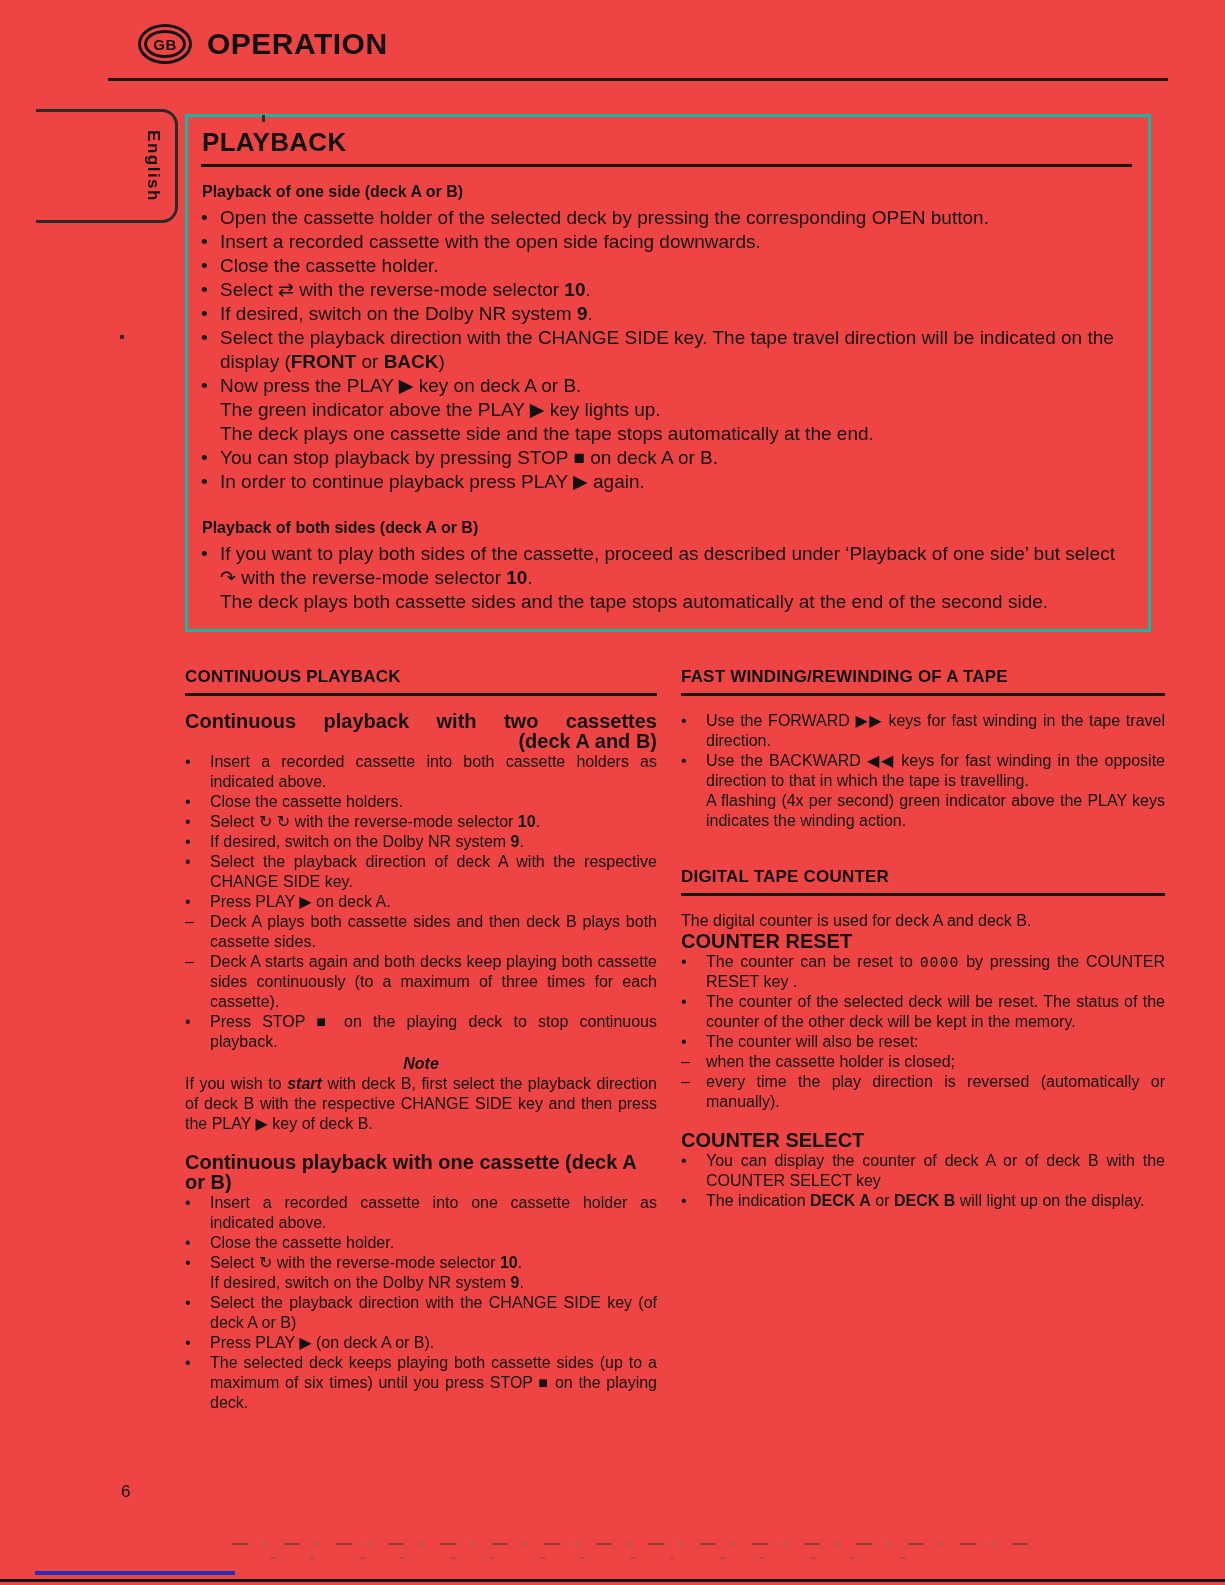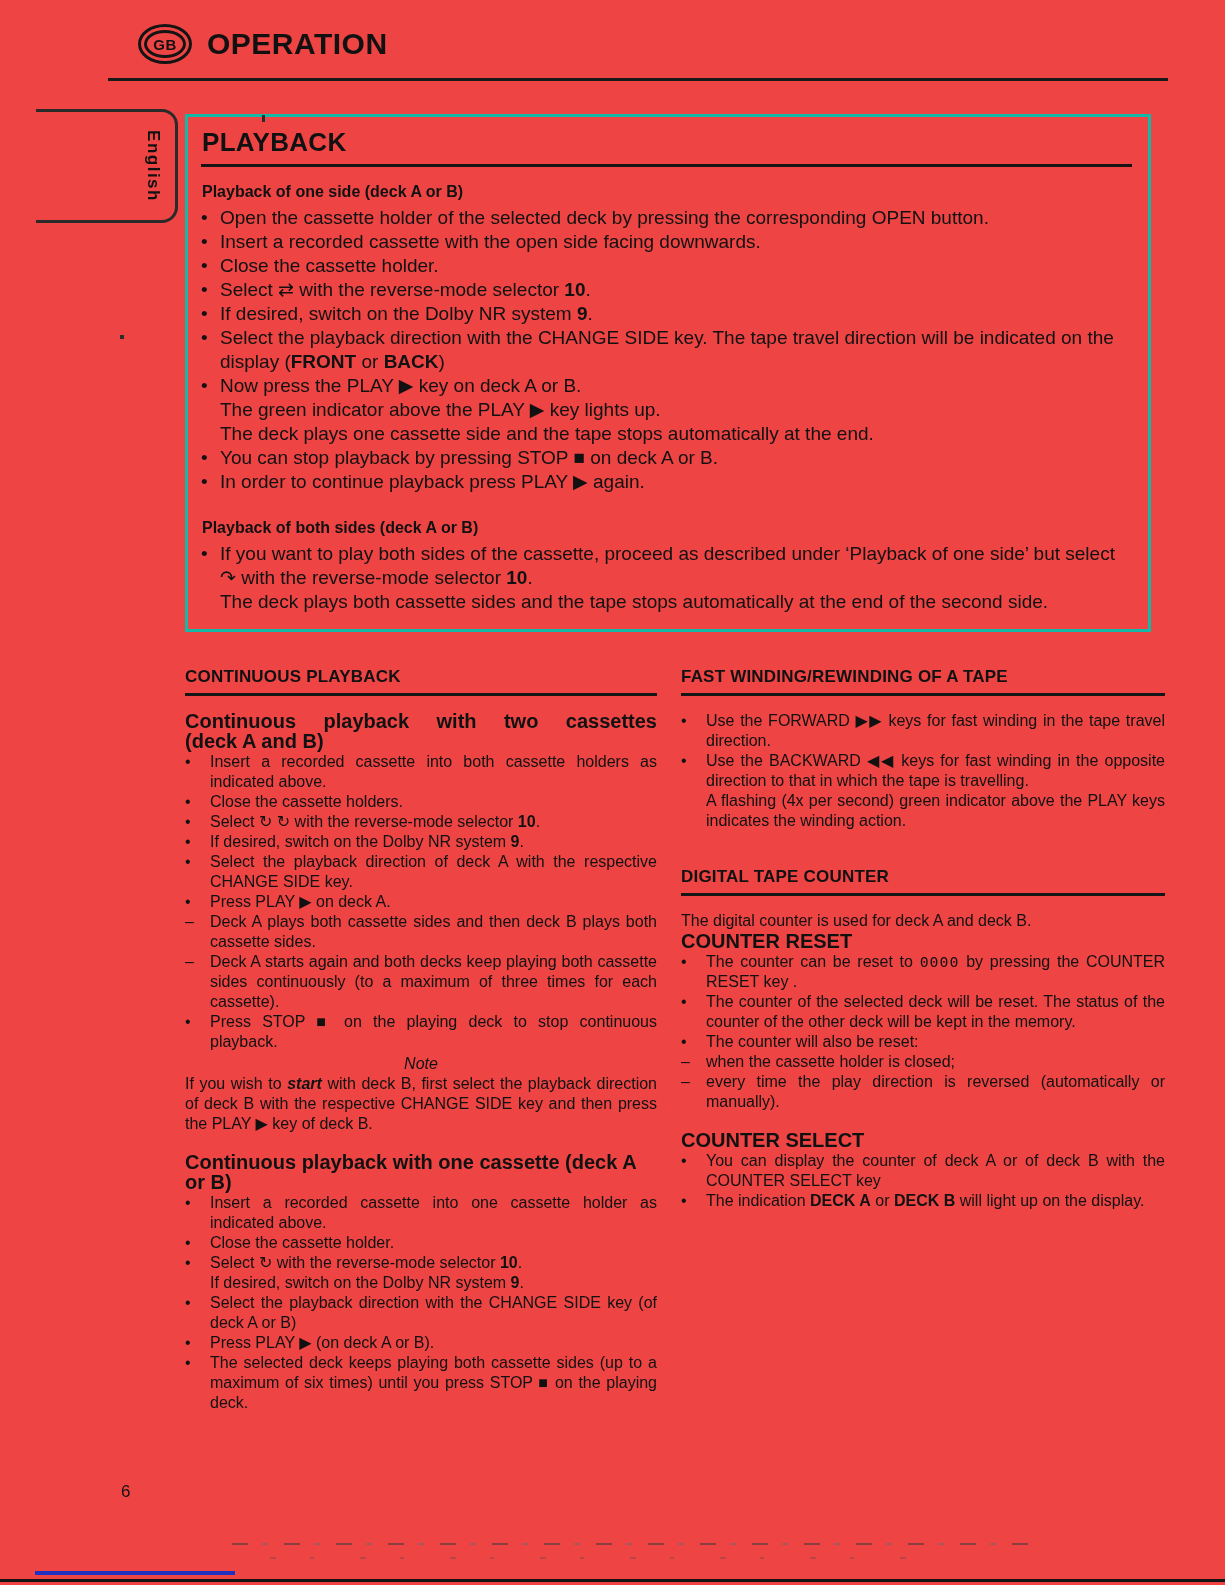--- a/index.html
+++ b/index.html
@@ -44,23 +44,23 @@
   .col{position:absolute;top:664px;}
   .col-left{left:185px;width:472px;}
   .col-right{left:681px;width:484px;}
   .h3{font-size:17px;font-weight:bold;margin:3px 0 6px 0;letter-spacing:.2px;}
   .h3-rule{height:3px;background:#151515;margin:0 0 15px 0;}
   .col .txt,.col p{text-align:justify;}
   .col-list{font-size:16px;line-height:20px;}
   .col-list .marker{width:25px;}
   .h4{font-size:20px;font-weight:bold;line-height:20px;margin:0 0 1px 0;}
   .jline{display:block;text-align:justify;text-align-last:justify;}
-  .l2{display:block;}
+  .l2{display:block;text-align:right;}
   .mt18{margin-top:18px;}
-  .note-title{font-size:16px;font-weight:normal;font-style:italic;text-align:center;line-height:20px;margin-top:2px;}
+  .note-title{font-size:16px;font-weight:bold;font-style:italic;text-align:center;line-height:20px;margin-top:2px;}
   .note-body{font-size:16px;line-height:20px;margin:0;}
   .col p{font-size:16px;line-height:20px;margin:0;}
   .mb36{margin-bottom:36px;}
   .mb16{margin-bottom:16px;}
   .lcd{font-family:"DejaVu Sans Mono",monospace;letter-spacing:1px;font-size:.93em;}
 
   
   .page-num{position:absolute;left:121px;top:1482px;font-size:17px;}
   .speck{position:absolute;background:#2c2c2c;}
   .noise1{position:absolute;left:232px;top:1543px;width:800px;height:2px;opacity:.55;

